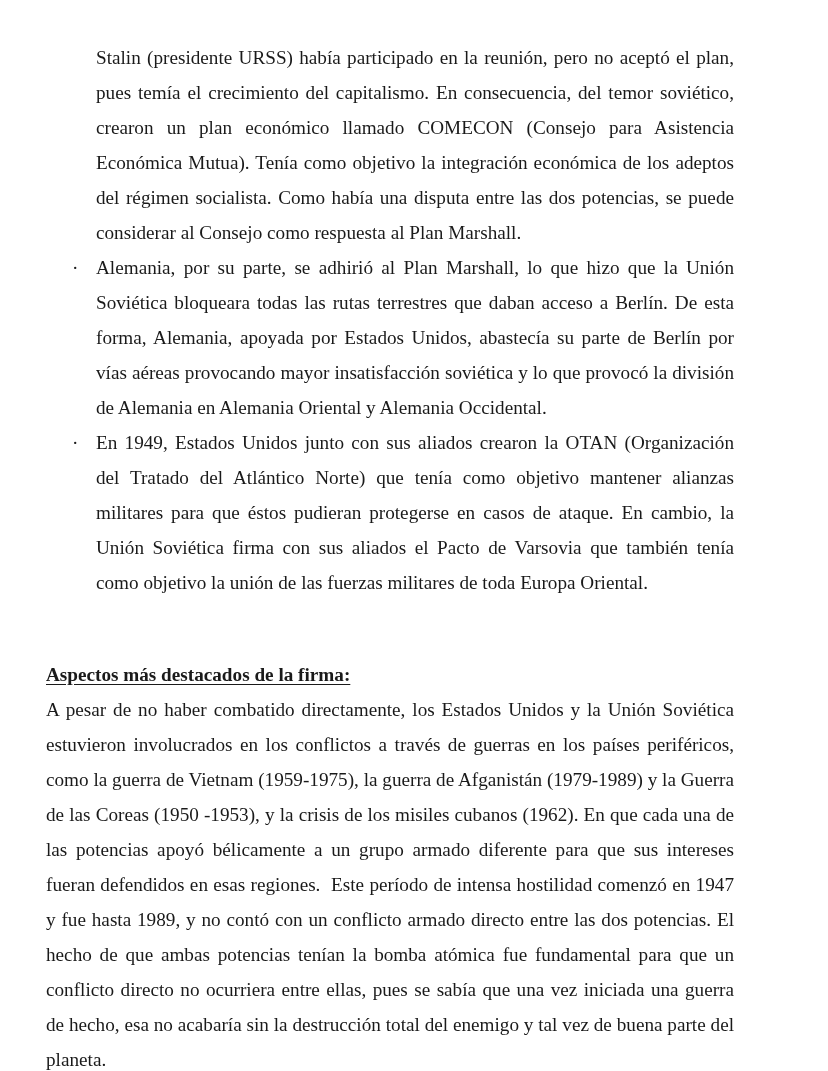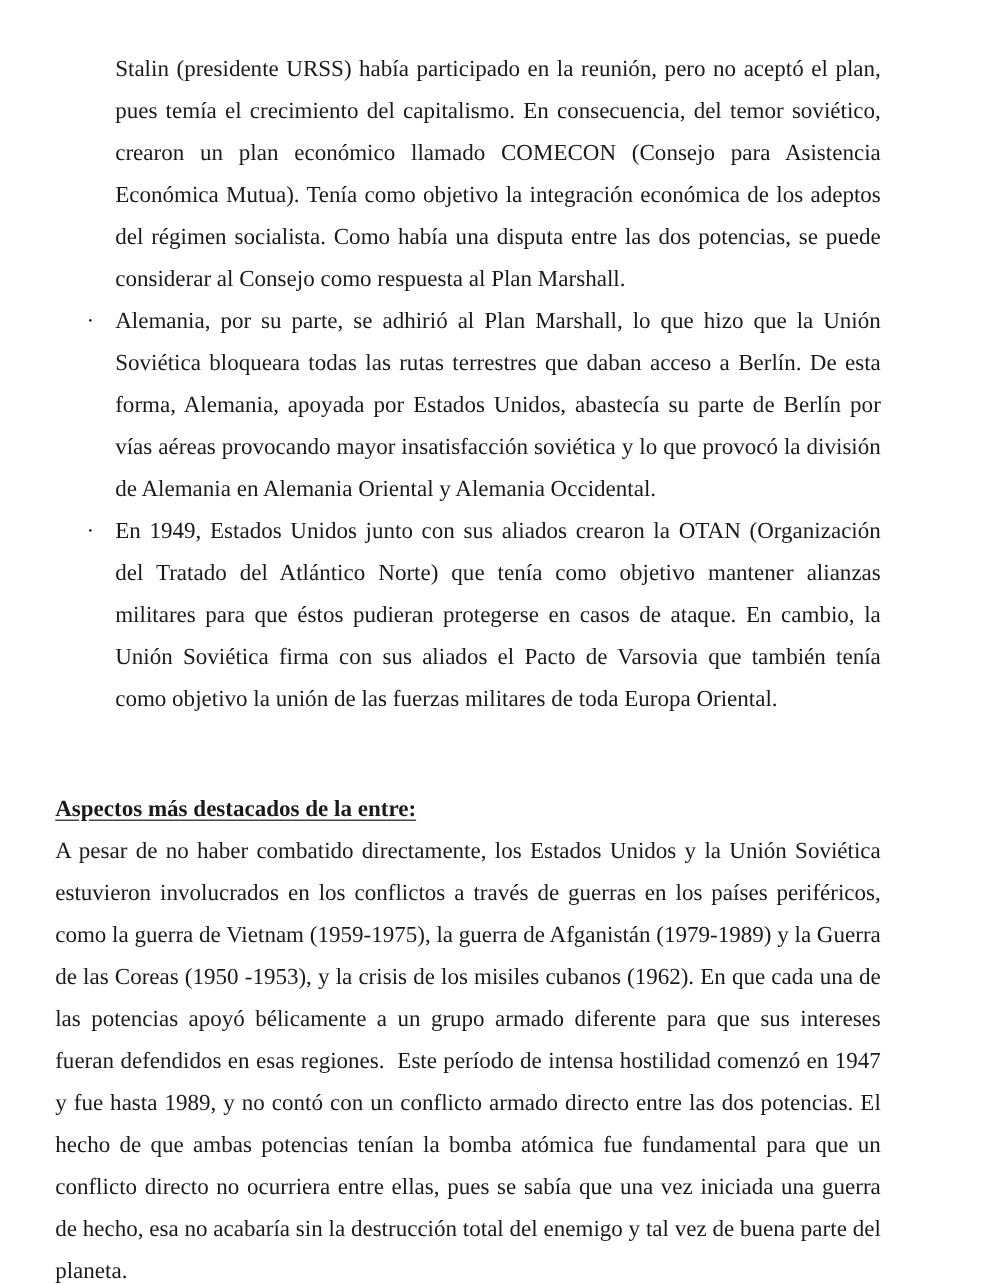--- a/index.html
+++ b/index.html
@@ -107,18 +107,18 @@
     <div class="bullet-row">
       <div class="bullet-mark">·</div>
       <div class="bullet-body">
         <p class="para">En 1949, Estados Unidos junto con sus aliados crearon la OTAN (Organización del Tratado del Atlántico Norte) que tenía como objetivo mantener alianzas militares para que éstos pudieran protegerse en casos de ataque. En cambio, la Unión Soviética firma con sus aliados el Pacto de Varsovia que también tenía como objetivo la unión de las fuerzas militares de toda Europa Oriental.</p>
       </div>
     </div>
 
     <div class="blank-line"></div>
     <div class="blank-line-half"></div>
 
-    <p class="heading">Aspectos más destacados de la entre:</p>
+    <p class="heading">Aspectos más destacados de la firma:</p>
 
     <p class="body-para"><span>A pesar de no haber combatido directamente, los Estados Unidos y la Unión Soviética estuvieron involucrados en los conflictos a través de guerras en los países periféricos, </span><b class="bold">como la guerra de Vietnam (1959-1975), la guerra de Afganistán (1979-1989) y la Guerra de las Coreas (1950 -1953), y la crisis de los misiles cubanos (1962)</b><span class="nowrap-space">. En que cada una de las potencias apoyó bélicamente a un grupo armado diferente para que sus intereses fueran defendidos en esas regiones.  Este período de intensa hostilidad comenzó en 1947 y fue hasta 1989, y no contó con un conflicto armado directo entre las dos potencias. El hecho de que ambas potencias tenían la bomba atómica fue fundamental para que un conflicto directo no ocurriera entre ellas, pues se sabía que una vez iniciada una guerra de hecho, esa no acabaría sin la destrucción total del enemigo y tal vez de buena parte del planeta.</span></p>
 
   </div>
 </div>
 
 </body></html>

